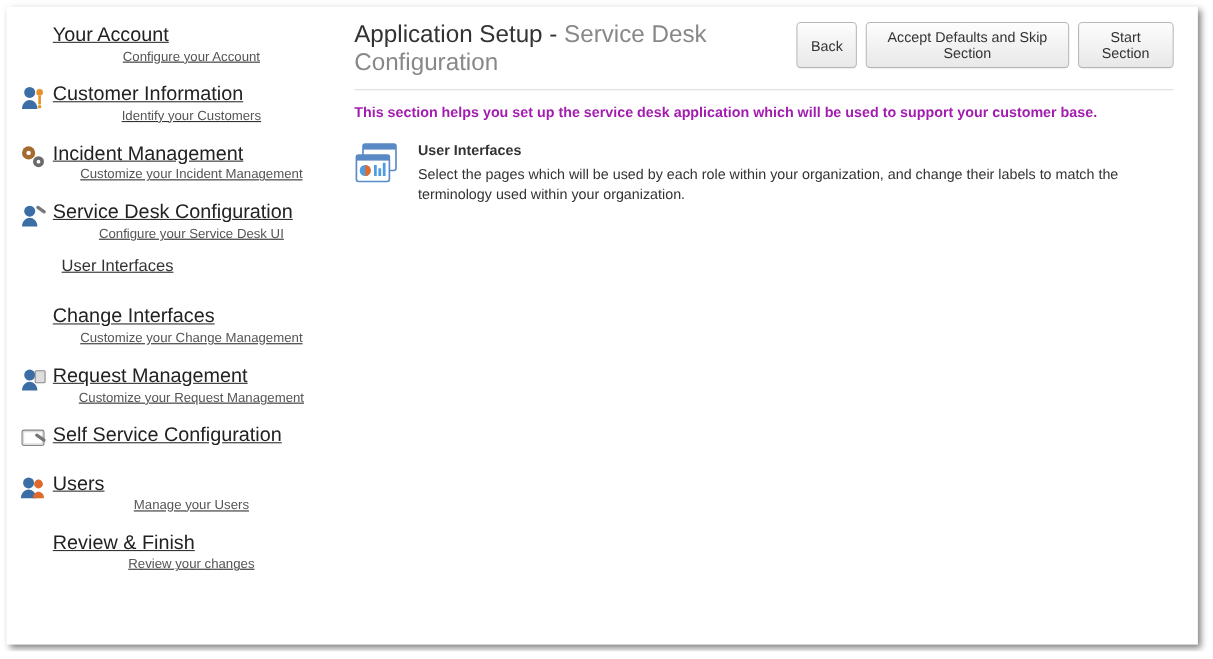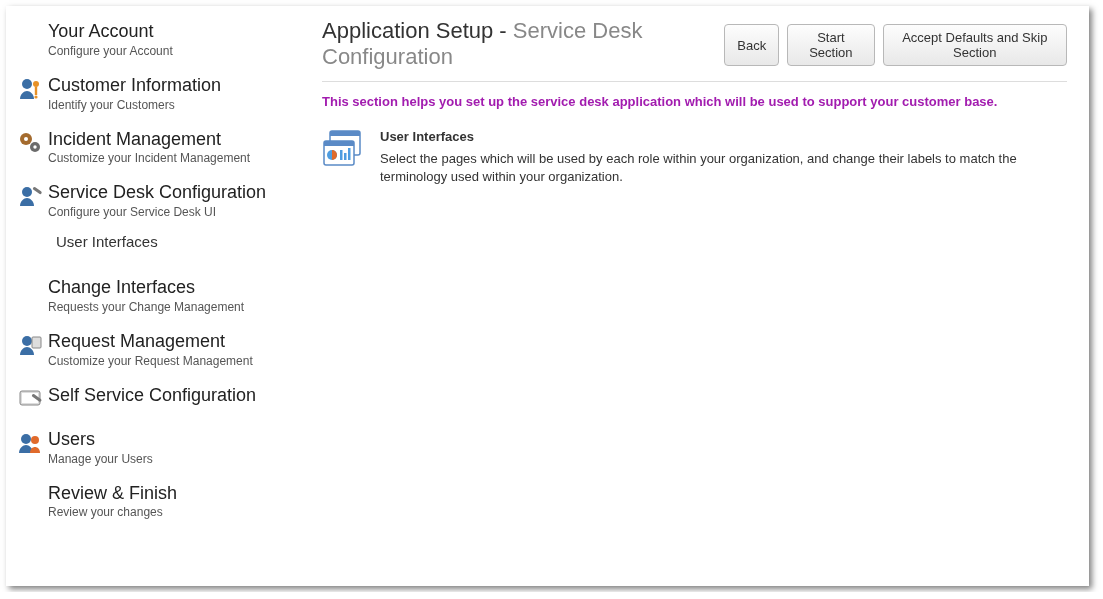--- a/index.html
+++ b/index.html
@@ -13,20 +13,21 @@
     width: 1083px;
     height: 580px;
     margin: 6px;
     display: flex;
     box-shadow: 3px 3px 6px rgba(0,0,0,0.5);
     background: #fff;
   }
   .sidebar {
     width: 300px;
     padding: 12px 6px 12px 6px;
+    text-decoration: underline;
   }
   .nav-row {
     display: flex;
     align-items: flex-start;
     padding: 4px 0 8px 0;
     margin-bottom: 6px;
   }
   .nav-icon {
     width: 36px;
     display: flex;
@@ -37,33 +38,34 @@
   .nav-text { flex: 1; }
   .nav-title {
     font-size: 18px;
     color: #222;
     line-height: 1.1;
   }
   .nav-sub {
     font-size: 12px;
     color: #555;
     margin-top: 2px;
+    text-align: center;
   }
   .sub-item {
     margin: 6px 0 24px 44px;
     font-size: 15px;
     color: #333;
   }
   .main {
     flex: 1;
     padding: 12px 22px 12px 16px;
   }
   .header-row {
     display: flex;
-    align-items: center;
+    align-items: flex-start;
     justify-content: space-between;
     border-bottom: 1px solid #ddd;
     padding-bottom: 10px;
     margin-bottom: 12px;
   }
   .page-title {
     font-size: 22px;
     color: #333;
     line-height: 1.2;
   }
@@ -152,21 +154,21 @@
         <div class="nav-sub">Configure your Service Desk UI</div>
       </div>
     </div>
 
     <div class="sub-item">User Interfaces</div>
 
     <div class="nav-row">
       <div class="nav-icon"></div>
       <div class="nav-text">
         <div class="nav-title">Change Interfaces</div>
-        <div class="nav-sub">Requests your Change Management</div>
+        <div class="nav-sub">Customize your Change Management</div>
       </div>
     </div>
 
     <div class="nav-row">
       <div class="nav-icon">
         <svg viewBox="0 0 26 26">
             <circle cx="10" cy="9" r="5" fill="#3b6ea5"></circle>
             <path d="M3 23c0-5 4-8 7-8s7 3 7 8z" fill="#3b6ea5"></path>
             <rect x="15" y="5" width="9" height="11" rx="1" fill="#ddd" stroke="#888"></rect>
           </svg>
@@ -215,22 +217,22 @@
 
   </div>
 
   <div class="main">
     <div class="header-row">
       <div class="page-title">
         <span>Application Setup - </span><span class="thin">Service Desk Configuration</span>
       </div>
       <div class="btn-row">
         <button class="btn">Back</button>
+        <button class="btn">Accept Defaults and Skip Section</button>
         <button class="btn">Start Section</button>
-        <button class="btn">Accept Defaults and Skip Section</button>
       </div>
     </div>
 
     <div class="intro">This section helps you set up the service desk application which will be used to support your customer base.</div>
 
     <div class="card">
       <div class="card-icon">
         <svg viewBox="0 0 44 40">
           <rect x="8" y="2" width="30" height="24" rx="2" fill="#fff" stroke="#5a8ac6" stroke-width="1.5"></rect>
           <rect x="8" y="2" width="30" height="5" fill="#5a8ac6"></rect>

